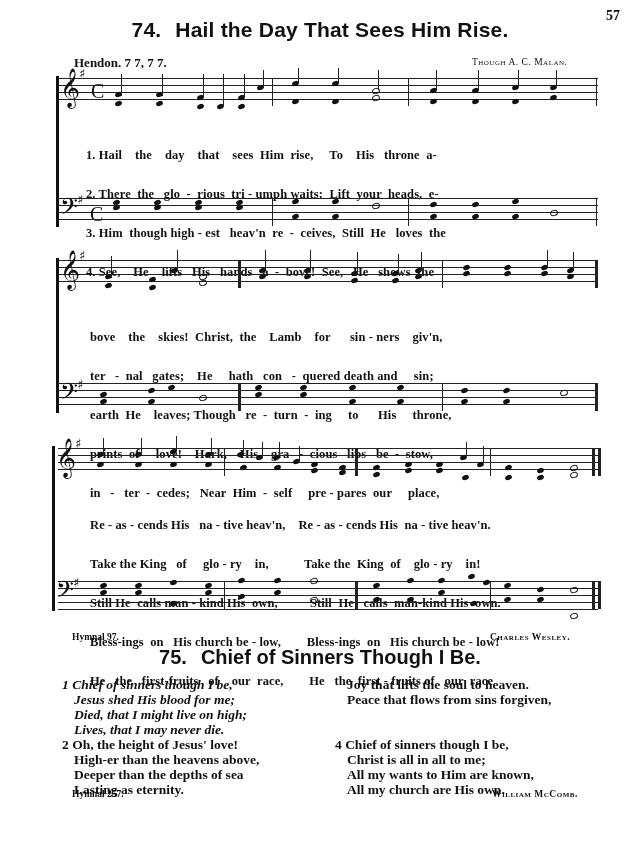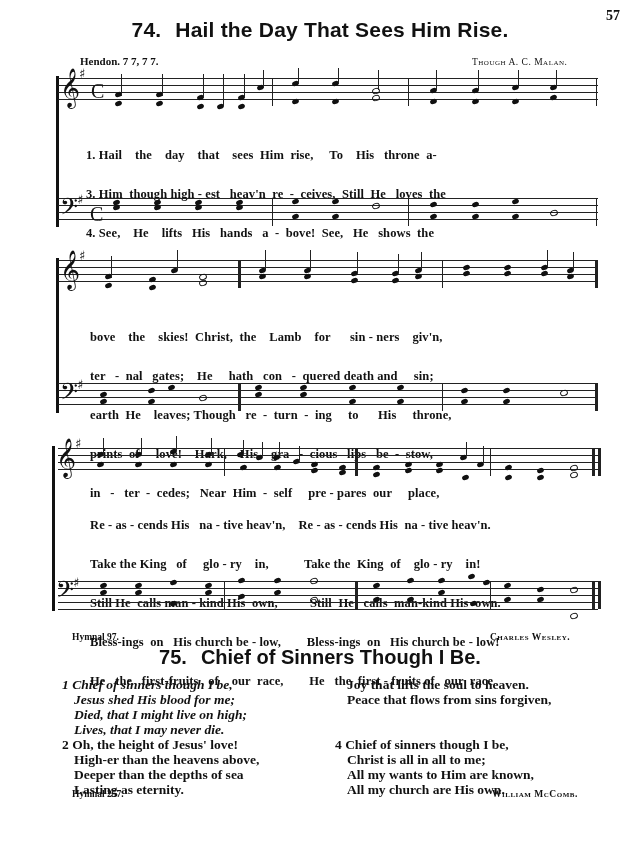--- a/index.html
+++ b/index.html
@@ -3,21 +3,21 @@
 <meta charset="utf-8">
 <style>
   html, body { margin:0; padding:0; }
   body { width:640px; height:841px; background:#ffffff; position:relative; overflow:hidden;
          font-family:"Liberation Serif","DejaVu Serif",serif; color:#111; }
   .abs { position:absolute; }
   .page-num { left:606px; top:8px; font-size:14px; font-weight:bold; }
   .title74 { left:0; width:640px; top:18px; text-align:center; font-family:"Liberation Sans","DejaVu Sans",sans-serif;
              font-weight:bold; font-size:21px; letter-spacing:0.2px; }
   .title74 .num { margin-right:14px; }
-  .tune { left:80px; top:55px; font-size:11px; font-weight:bold; }
+  .tune { left:74px; top:55px; font-size:13px; font-weight:bold; }
   .composer { left:472px; top:57px; font-size:9.5px; font-variant:small-caps; letter-spacing:0.5px; }
   .staff { position:absolute; left:58px; width:540px; height:28px;
            background:repeating-linear-gradient(to bottom,#222 0,#222 1px,transparent 1px,transparent 7px); }
   .staff.last { height:29px; }
   .brace { position:absolute; width:3px; background:#111; }
   .barline { position:absolute; width:1.3px; background:#222; height:28px; }
   .barline.thick { width:3px; }
   .clef { position:absolute; font-size:34px; line-height:1; font-family:"DejaVu Sans",sans-serif; }
   .clef.bass { font-size:28px; }
   .sharp { position:absolute; font-size:13px; font-family:"DejaVu Sans",sans-serif; }
@@ -93,20 +93,21 @@
   <div class="stem" style="left:298px;top:68px;height:16px;"></div>
     <div class="stem" style="left:338px;top:68px;height:16px;"></div>
   <div class="stem" style="left:378px;top:70px;height:20px;"></div>
   <div class="stem" style="left:436px;top:70px;height:20px;"></div>
     <div class="stem" style="left:478px;top:70px;height:20px;"></div>
   <div class="stem" style="left:518px;top:70px;height:17px;"></div>
     <div class="stem" style="left:556px;top:70px;height:17px;"></div>
 
   <div class="lyrics" style="left:86px;top:123px;">
     <span class="lyric-row">1. Hail    the    day    that    sees  Him  rise,     To    His   throne  a-</span>
+    <span class="lyric-row">2. There  the   glo  -  rious  tri - umph waits:  Lift  your  heads,  e-</span>
     <span class="lyric-row">3. Him  though high - est   heav'n  re  -  ceives,  Still  He   loves  the</span>
     <span class="lyric-row">4. See,    He    lifts   His   hands   a  -  bove!  See,   He   shows  the</span>
   </div>
 
   <div class="staff" style="top:198px;"></div>
   <span class="clef bass" style="left:60px;top:196px;">𝄢</span>
   <span class="sharp" style="left:77px;top:192px;">♯</span>
   <span class="time" style="left:90px;top:203px;">C</span>
   <div class="barline" style="left:272px;top:198px;"></div>
   <div class="barline" style="left:408px;top:198px;"></div>

